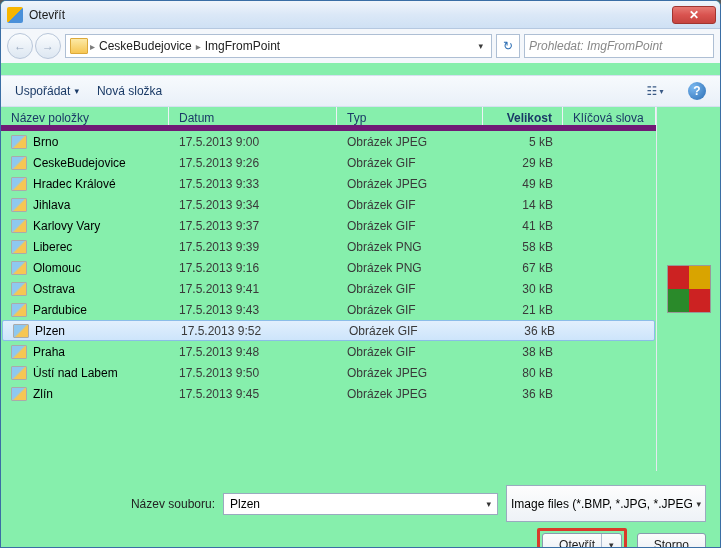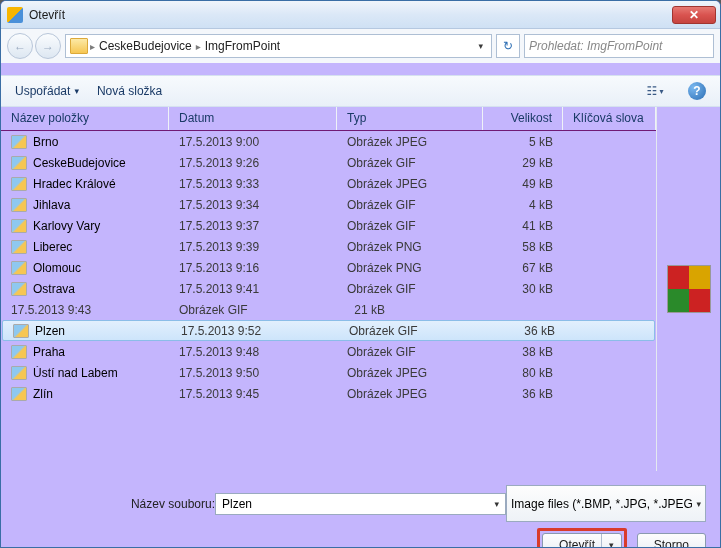--- a/index.html
+++ b/index.html
@@ -1,18 +1,18 @@
 <!DOCTYPE html>
 <html><head>
 <meta charset="utf-8">
 <style>
 * { margin: 0; padding: 0; box-sizing: border-box; font-family: "Segoe UI", Tahoma, sans-serif; font-size: 12px; }
 body { background: #5a5a5a; width: 721px; height: 548px; overflow: hidden; }
 
-.window { width: 721px; height: 548px; background: #c4b5fd; border: 1px solid #3a6ea5; border-radius: 6px 6px 0 0; overflow: hidden; }
+.window { width: 721px; height: 548px; background: #86efac; border: 1px solid #3a6ea5; border-radius: 6px 6px 0 0; overflow: hidden; }
 
 .titlebar { height: 28px; background: linear-gradient(to bottom, #f0f5fb 0%, #dbe8f7 50%, #cfe1f4 100%); display: flex; align-items: center; padding: 0 4px 0 6px; border-bottom: 1px solid #b5c8e0; }
 .titlebar .appicon { width: 16px; height: 16px; margin-right: 6px; background: linear-gradient(135deg, #f7b500 50%, #4a90d9 50%); border-radius: 2px; }
 .titlebar .title { flex: 1; color: #1a1a1a; }
 .titlebar .closebtn { width: 44px; height: 18px; background: linear-gradient(to bottom, #e67a73 0%, #d9534f 50%, #c6443f 100%); border: 1px solid #a03530; border-radius: 3px; display: flex; align-items: center; justify-content: center; color: #fff; font-weight: bold; font-size: 11px; }
 
 .navrow { height: 34px; display: flex; align-items: center; padding: 3px 6px; gap: 4px; background: #f4f7fb; }
 .navbtns { display: flex; gap: 2px; }
 .navcircle { width: 26px; height: 26px; border-radius: 50%; background: linear-gradient(to bottom, #fafcfe, #dde7f2); border: 1px solid #b8c6d9; display: flex; align-items: center; justify-content: center; color: #9aaabf; }
 .addressbar { flex: 1; height: 24px; border: 1px solid #aebfd4; background: #fff; display: flex; align-items: center; padding: 0 4px; gap: 2px; }
@@ -25,43 +25,43 @@
 .searchbox { width: 190px; height: 24px; border: 1px solid #aebfd4; background: #fff; display: flex; align-items: center; padding: 0 4px; color: #888; font-style: italic; }
 
 .toolbar { height: 32px; background: linear-gradient(to bottom, #f7fafd, #e9f0f8); border-top: 1px solid #d5e1ef; border-bottom: 1px solid #d5e1ef; display: flex; align-items: center; padding: 0 14px; gap: 18px; margin-top: 12px; }
 .toolbar .tbtn { color: #1a3a66; display: flex; align-items: center; gap: 4px; }
 .toolbar .tspacer { flex: 1; }
 .toolbar .viewbtn { width: 30px; height: 20px; border: 1px solid transparent; display: flex; align-items: center; justify-content: center; color: #3a5a85; }
 .toolbar .help { width: 18px; height: 18px; border-radius: 50%; background: radial-gradient(circle at 30% 30%, #7ab8f0, #2b6db3); color: #fff; display: flex; align-items: center; justify-content: center; font-weight: bold; font-size: 11px; }
 
 .content { display: flex; height: 364px; }
 .filelist { flex: 1; overflow: auto; }
-.colheader { display: flex; height: 24px; border-bottom: 1px solid #701a75; color: #1a3a66; }
+.colheader { display: flex; height: 24px; border-bottom: 6px solid #701a75; color: #1a3a66; }
 .colheader .col { padding: 4px 10px; border-right: 1px solid #eef2f7; }
 .col-name { width: 168px; }
 .col-date { width: 168px; }
 .col-type { width: 146px; }
-.col-size { width: 80px; text-align: right; }
+.col-size { width: 80px; text-align: right; font-weight: bold; }
 .col-keywords { flex: 1; }
 
 .rows { }
 .row { display: flex; height: 21px; align-items: center; }
 .row.selected { background: linear-gradient(to bottom, #e2effd, #cde5fb); border: 1px solid #8bbde8; border-radius: 2px; margin: 0 1px; }
 .row .cell { padding: 0 10px; white-space: nowrap; overflow: hidden; }
 .row .c-name { width: 168px; display: flex; align-items: center; gap: 6px; }
 .row .c-date { width: 168px; color: #3a3a3a; }
 .row .c-type { width: 146px; color: #3a3a3a; }
 .row .c-size { width: 80px; text-align: right; color: #3a3a3a; }
 .fileicon { width: 16px; height: 14px; background: linear-gradient(135deg, #8ec8f0 45%, #f6c653 55%); border: 1px solid #aaa; border-radius: 1px; flex-shrink: 0; }
 
 .preview { width: 64px; border-left: 1px solid #e4e9f0; display: flex; align-items: center; justify-content: center; }
 .preview-img { width: 44px; height: 48px; background: conic-gradient(#d9a400 0 90deg, #c22 90deg 180deg, #2a8a2a 180deg 270deg, #c22 270deg 360deg); border: 1px solid #999; }
 
 .bottom { padding: 14px 14px 10px 14px; }
-.filenamerow { display: flex; align-items: center; gap: 0; margin-bottom: 6px; }
+.filenamerow { display: flex; align-items: center; gap: 8px; margin-bottom: 6px; }
 .filenamerow .lbl { width: 200px; text-align: right; color: #222; }
 .filenamerow .fnbox { flex: 1; height: 22px; border: 1px solid #9aaabf; background: #fff; display: flex; align-items: center; padding: 0 6px; }
 .filenamerow .fnbox .drop { margin-left: auto; font-size: 9px; color: #333; }
 .filterbox { width: 200px; height: 37px; border: 1px solid #9aaabf; background: linear-gradient(to bottom, #fdfdfd, #eef2f7); display: flex; align-items: center; padding: 0 4px; overflow: hidden; white-space: nowrap; }
 .filterbox .drop { margin-left: auto; font-size: 9px; color: #333; }
 
 .btnrow { display: flex; justify-content: flex-end; gap: 10px; align-items: center; }
 .openwrap { border: 3px solid #d93b2b; border-radius: 2px; padding: 2px; }
 .btn { height: 24px; border: 1px solid #8a9aaf; background: linear-gradient(to bottom, #fdfdfd, #e8edf4); border-radius: 3px; padding: 0 16px; display: flex; align-items: center; gap: 6px; color: #1a1a1a; }
 .btn.split { padding: 0 0 0 16px; }
@@ -161,21 +161,21 @@
             <div class="cell c-type">Obrázek JPEG</div>
             <div class="cell c-size">49 kB</div>
           </div>
           <div class="row">
             <div class="cell c-name">
               <div class="fileicon"></div>
               <span>Jihlava</span>
             </div>
             <div class="cell c-date">17.5.2013 9:34</div>
             <div class="cell c-type">Obrázek GIF</div>
-            <div class="cell c-size">4 kB</div>
+            <div class="cell c-size">14 kB</div>
           </div>
           <div class="row">
             <div class="cell c-name">
               <div class="fileicon"></div>
               <span>Karlovy Vary</span>
             </div>
             <div class="cell c-date">17.5.2013 9:37</div>
             <div class="cell c-type">Obrázek GIF</div>
             <div class="cell c-size">41 kB</div>
           </div>
@@ -200,20 +200,24 @@
           <div class="row">
             <div class="cell c-name">
               <div class="fileicon"></div>
               <span>Ostrava</span>
             </div>
             <div class="cell c-date">17.5.2013 9:41</div>
             <div class="cell c-type">Obrázek GIF</div>
             <div class="cell c-size">30 kB</div>
           </div>
           <div class="row">
+            <div class="cell c-name">
+              <div class="fileicon"></div>
+              <span>Pardubice</span>
+            </div>
             <div class="cell c-date">17.5.2013 9:43</div>
             <div class="cell c-type">Obrázek GIF</div>
             <div class="cell c-size">21 kB</div>
           </div>
           <div class="row selected">
             <div class="cell c-name">
               <div class="fileicon"></div>
               <span>Plzen</span>
             </div>
             <div class="cell c-date">17.5.2013 9:52</div>

